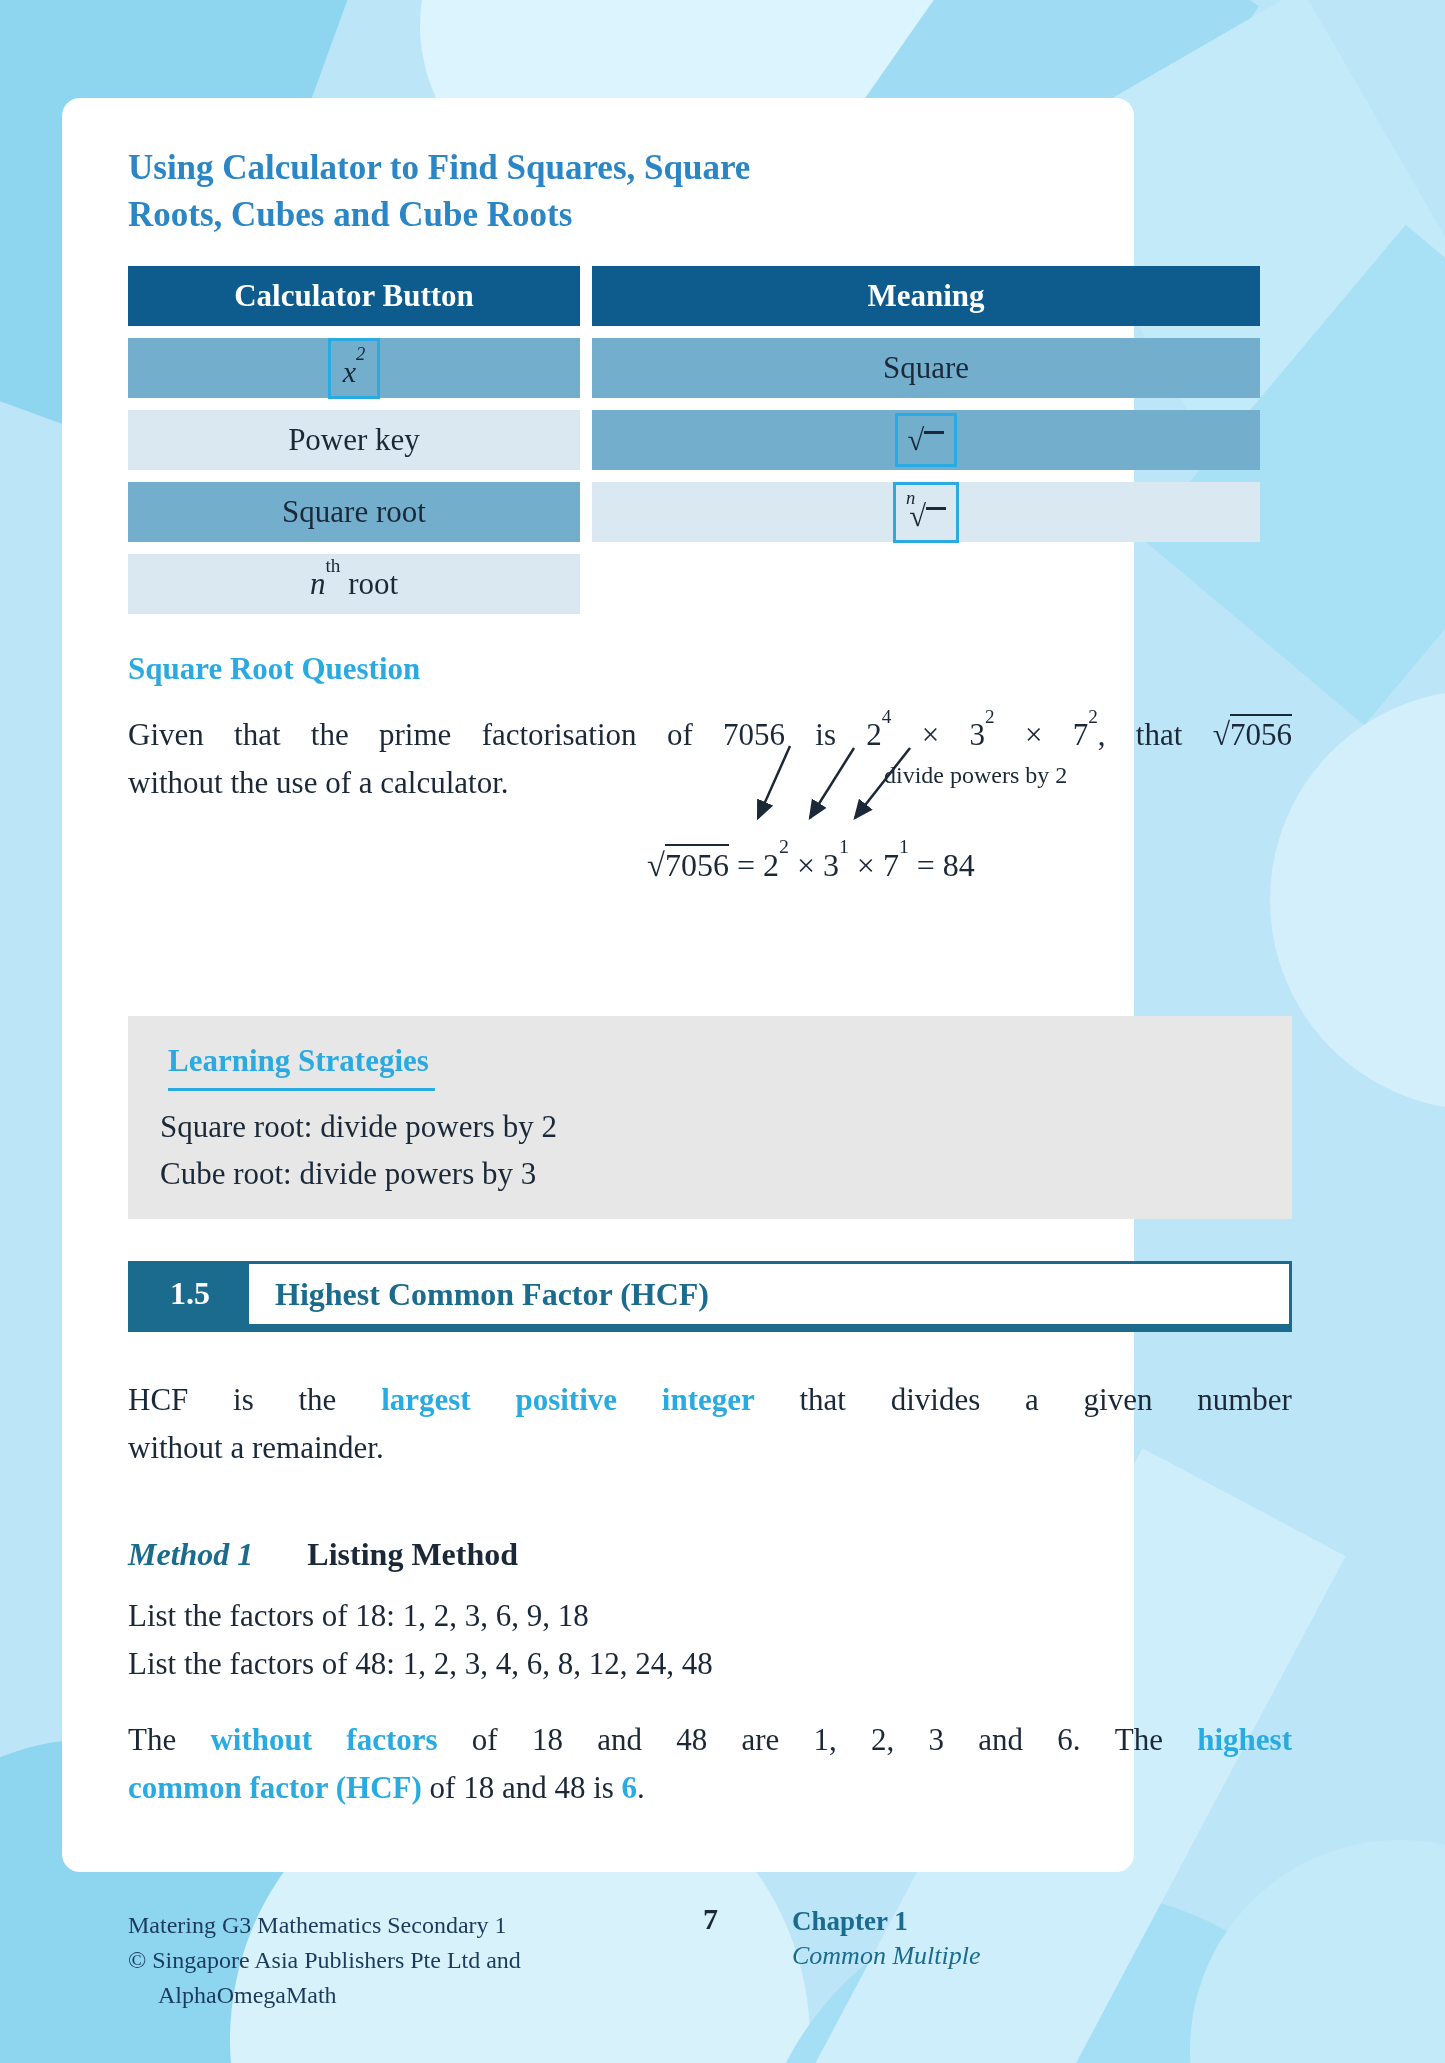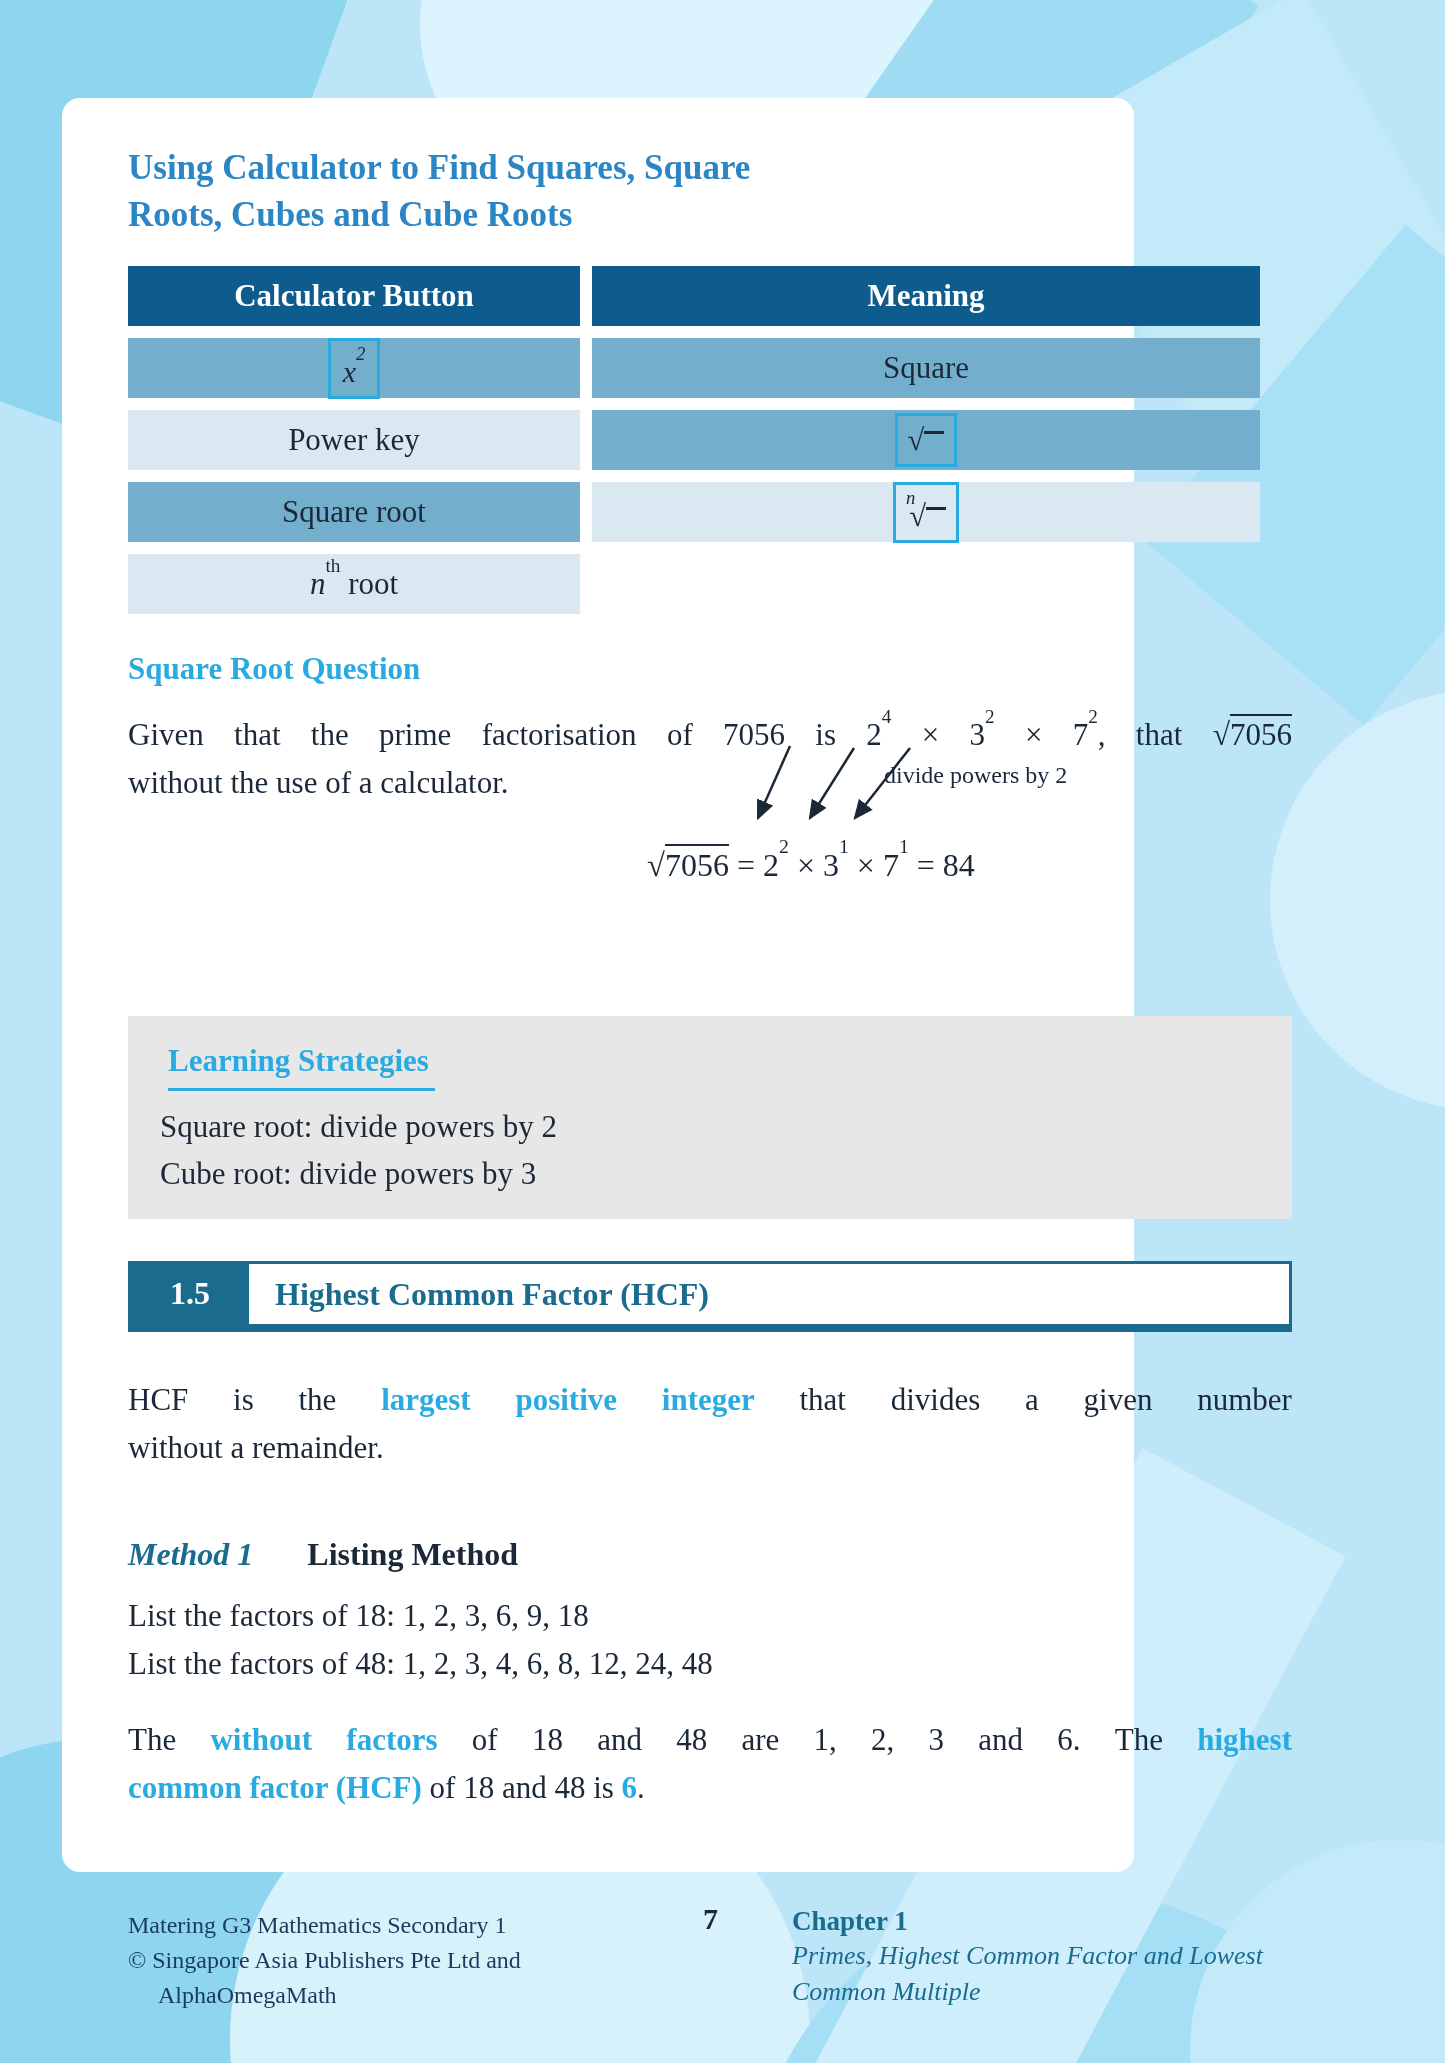--- a/index.html
+++ b/index.html
@@ -234,17 +234,16 @@
   </div>
 
   <div class="f-left">
     <div>Matering G3 Mathematics Secondary 1</div>
     <div>© Singapore Asia Publishers Pte Ltd and</div>
     <div class="indent">AlphaOmegaMath</div>
   </div>
   <div class="f-page">7</div>
   <div class="f-right">
     <div class="f-ch">Chapter 1</div>
-    <div class="f-sub">Primes, Highest Common Factor and Lowest</div>
     <div class="f-sub">Common Multiple</div>
   </div>
 
 </div>
 
 </body></html>

